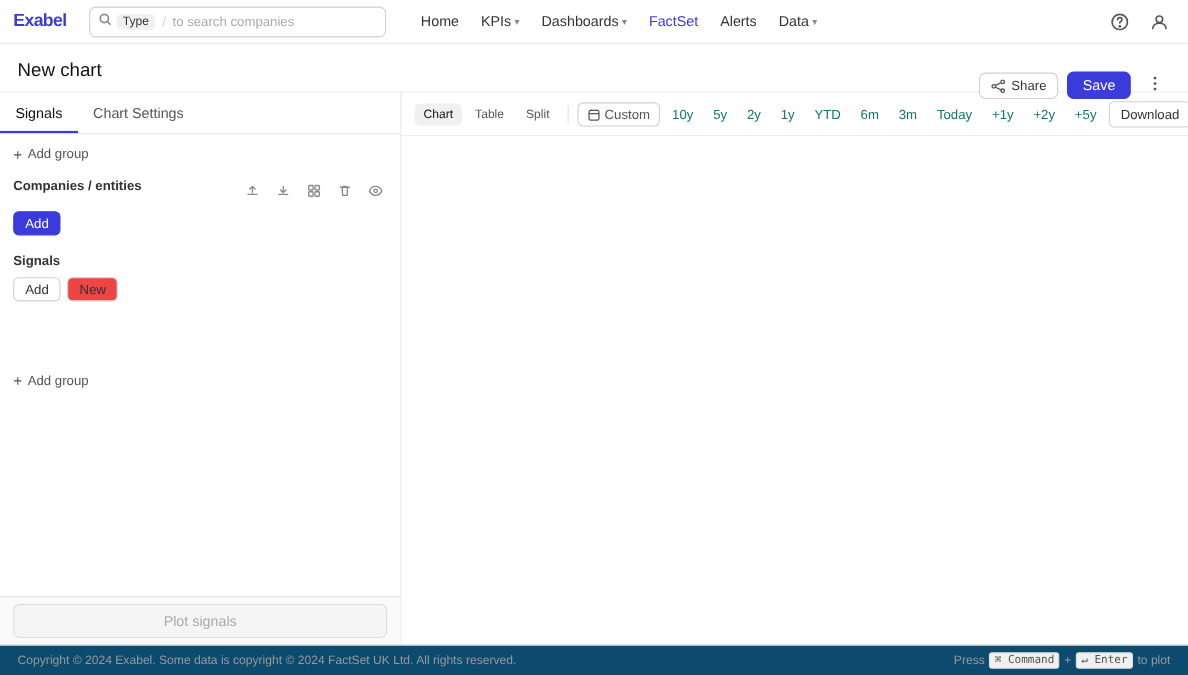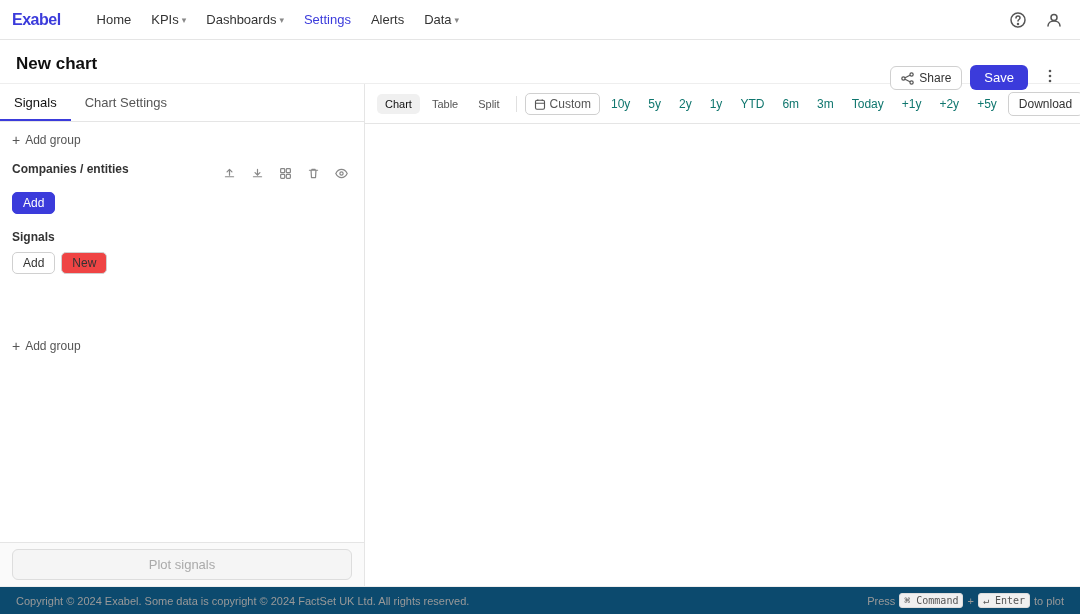--- a/index.html
+++ b/index.html
@@ -102,21 +102,21 @@
     .page-header {
       display: flex;
       align-items: center;
       justify-content: space-between;
       padding: 10px 16px 6px 16px;
       height: 44px;
       border-bottom: 1px solid #eee;
     }
     .page-title {
       font-size: 17px;
-      font-weight: 700;
+      font-weight: 400;
       color: #111;
       text-align: right;
     }
     .page-actions {
       display: flex;
       align-items: flex-end;
       gap: 8px;
       margin-top: 25px;
     }
     .share-btn {
@@ -378,35 +378,46 @@
       color: #555;
       font-family: monospace;
     }
   </style>
 </head>
 <body>
 
 <nav class="topnav">
   <span class="logo">Exabel</span>
 
+  <div class="search-bar">
+    <span class="search-icon-svg">
+      <svg width="12" height="12" viewBox="0 0 16 16" fill="none" stroke="currentColor" stroke-width="2">
+        <circle cx="6.5" cy="6.5" r="5"></circle>
+        <line x1="10.5" y1="10.5" x2="14" y2="14"></line>
+      </svg>
+    </span>
+    <span class="search-tag">Type</span>
+    <span class="search-divider">/</span>
+    <span class="search-placeholder">to search companies</span>
+  </div>
 
   <div class="nav-links">
     <span class="nav-link">
       <span>Home</span>
     </span>
     <span class="nav-link">
       <span>KPIs</span>
       <span class="chevron">▾</span>
     </span>
     <span class="nav-link">
       <span>Dashboards</span>
       <span class="chevron">▾</span>
     </span>
     <span class="nav-link active">
-      <span>Settings</span>
+      <span>FactSet</span>
     </span>
     <span class="nav-link">
       <span>Alerts</span>
     </span>
     <span class="nav-link">
       <span>Data</span>
       <span class="chevron">▾</span>
     </span>
   </div>
 

